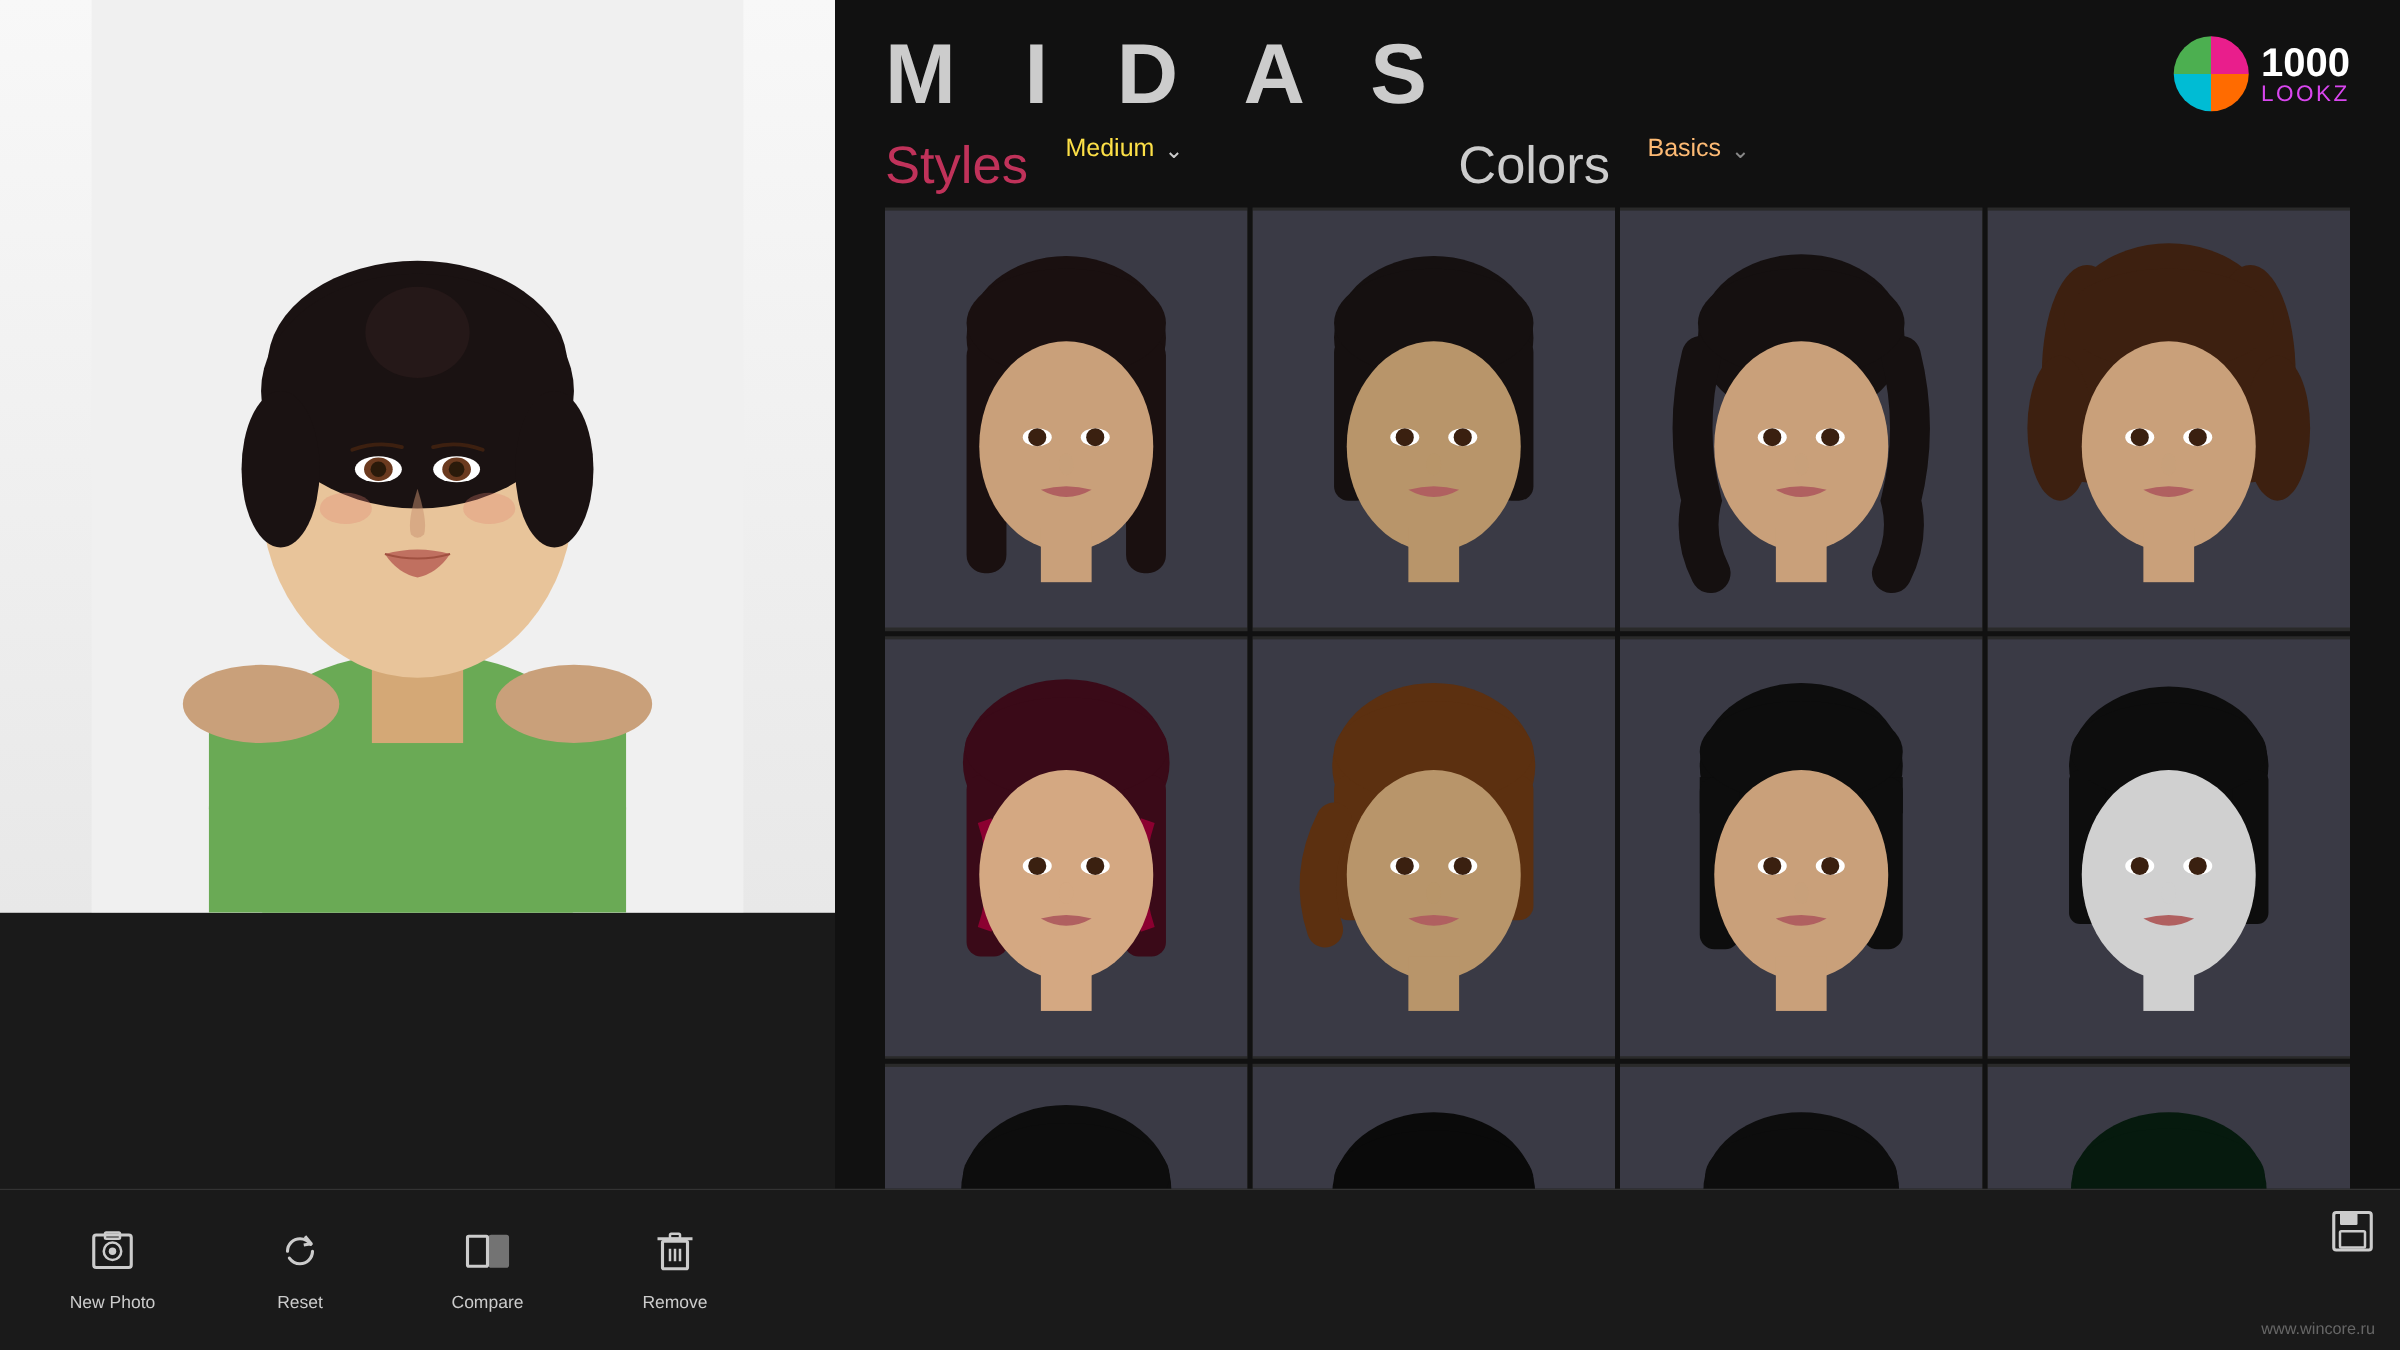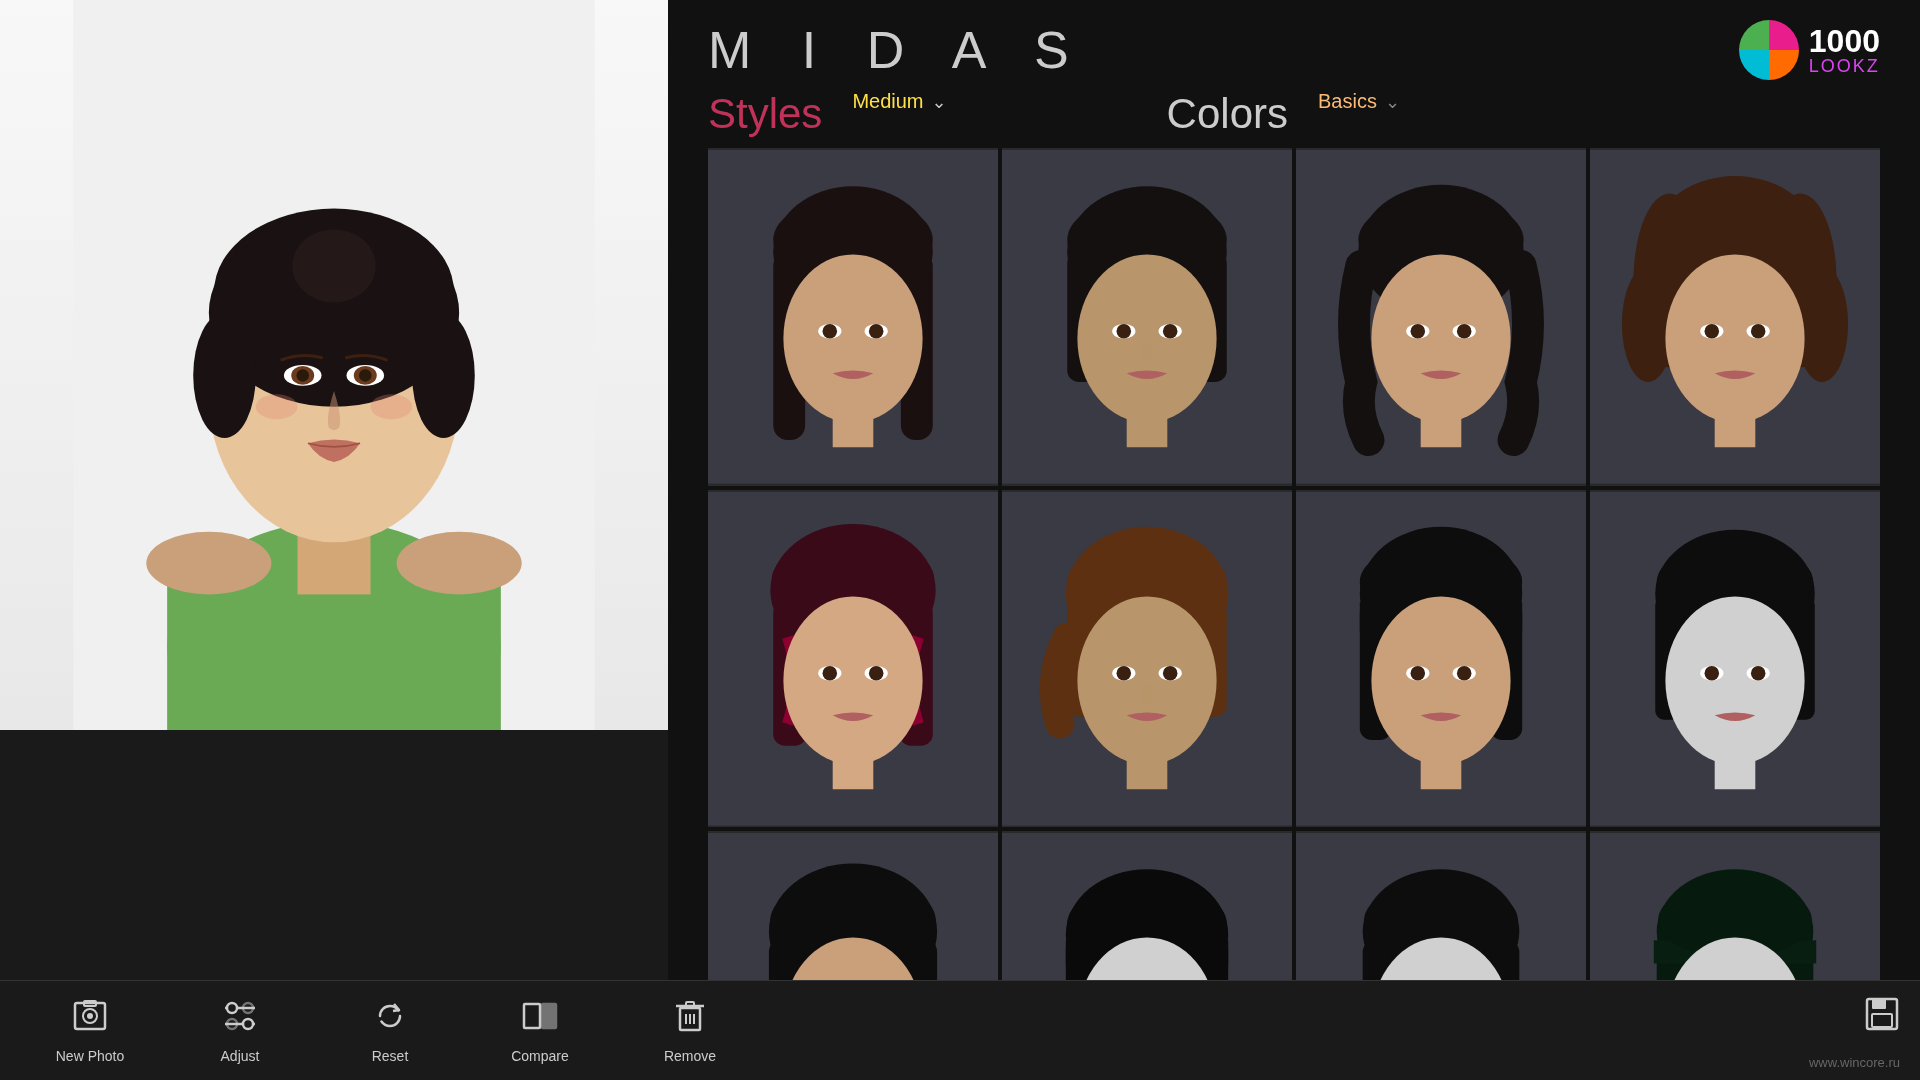--- a/index.html
+++ b/index.html
@@ -50,22 +50,22 @@
 
     
     .app-header {
       display: flex;
       align-items: center;
       justify-content: space-between;
       padding: 20px 40px 10px 40px;
       height: 110px;
     }
     .app-title {
-      font-size: 52px;
-      font-weight: 400;
+      font-size: 68px;
+      font-weight: 700;
       color: #ccc;
       letter-spacing: 18px;
       font-family: 'Segoe UI Light', Arial, sans-serif;
     }
     .logo-area {
       display: flex;
       align-items: center;
       gap: 10px;
     }
     .logo-circle {
@@ -155,21 +155,21 @@
     }
     .hair-cell {
       background: #2a2a2a;
       cursor: pointer;
       overflow: hidden;
       position: relative;
     }
 
     
     .bottom-toolbar {
-      height: 100px;
+      height: 129px;
       background: #1a1a1a;
       display: flex;
       align-items: center;
       padding: 4px 20px;
       border-top: 1px solid #333;
       position: relative;
     }
     .toolbar-btn {
       display: flex;
       flex-direction: column;
@@ -592,36 +592,20 @@
       <svg width="36" height="36" viewBox="0 0 36 36" fill="none" xmlns="http://www.w3.org/2000/svg">
         <rect x="3" y="5" width="30" height="26" rx="2" stroke="#ccc" stroke-width="2.5" fill="none"></rect>
         <circle cx="18" cy="18" r="7" stroke="#ccc" stroke-width="2" fill="none"></circle>
         <rect x="12" y="3" width="12" height="5" rx="1" stroke="#ccc" stroke-width="2" fill="none"></rect>
         <circle cx="18" cy="18" r="3" fill="#ccc"></circle>
       </svg>
     </span>
     <span class="toolbar-label">New Photo</span>
   </div>
 
-  <div class="toolbar-btn">
-    <span class="toolbar-icon">
-      <svg width="36" height="36" viewBox="0 0 36 36" fill="none" xmlns="http://www.w3.org/2000/svg">
-        <circle cx="10" cy="10" r="5" stroke="#ccc" stroke-width="2.5" fill="none"></circle>
-        <circle cx="26" cy="26" r="5" stroke="#ccc" stroke-width="2.5" fill="none"></circle>
-        <line x1="3" y1="10" x2="5" y2="10" stroke="#ccc" stroke-width="2.5"></line>
-        <line x1="15" y1="10" x2="33" y2="10" stroke="#ccc" stroke-width="2.5"></line>
-        <line x1="3" y1="26" x2="21" y2="26" stroke="#ccc" stroke-width="2.5"></line>
-        <line x1="31" y1="26" x2="33" y2="26" stroke="#ccc" stroke-width="2.5"></line>
-
-        <circle cx="26" cy="10" r="5" stroke="#ccc" stroke-width="2.5" fill="none" opacity="0.5"></circle>
-        <circle cx="10" cy="26" r="5" stroke="#ccc" stroke-width="2.5" fill="none" opacity="0.5"></circle>
-      </svg>
-    </span>
-    <span class="toolbar-label">Adjust</span>
-  </div>
 
   <div class="toolbar-btn">
     <span class="toolbar-icon">
       <svg width="36" height="36" viewBox="0 0 36 36" fill="none" xmlns="http://www.w3.org/2000/svg">
         <path d="M8 18C8 12.477 12.477 8 18 8c3.5 0 6.6 1.8 8.5 4.5" stroke="#ccc" stroke-width="2.5" stroke-linecap="round" fill="none"></path>
         <path d="M28 18C28 23.523 23.523 28 18 28c-3.5 0-6.6-1.8-8.5-4.5" stroke="#ccc" stroke-width="2.5" stroke-linecap="round" fill="none"></path>
         <polyline points="22,6 27,12 21,13" stroke="#ccc" stroke-width="2.5" fill="none" stroke-linejoin="round"></polyline>
       </svg>
     </span>
     <span class="toolbar-label">Reset</span>

